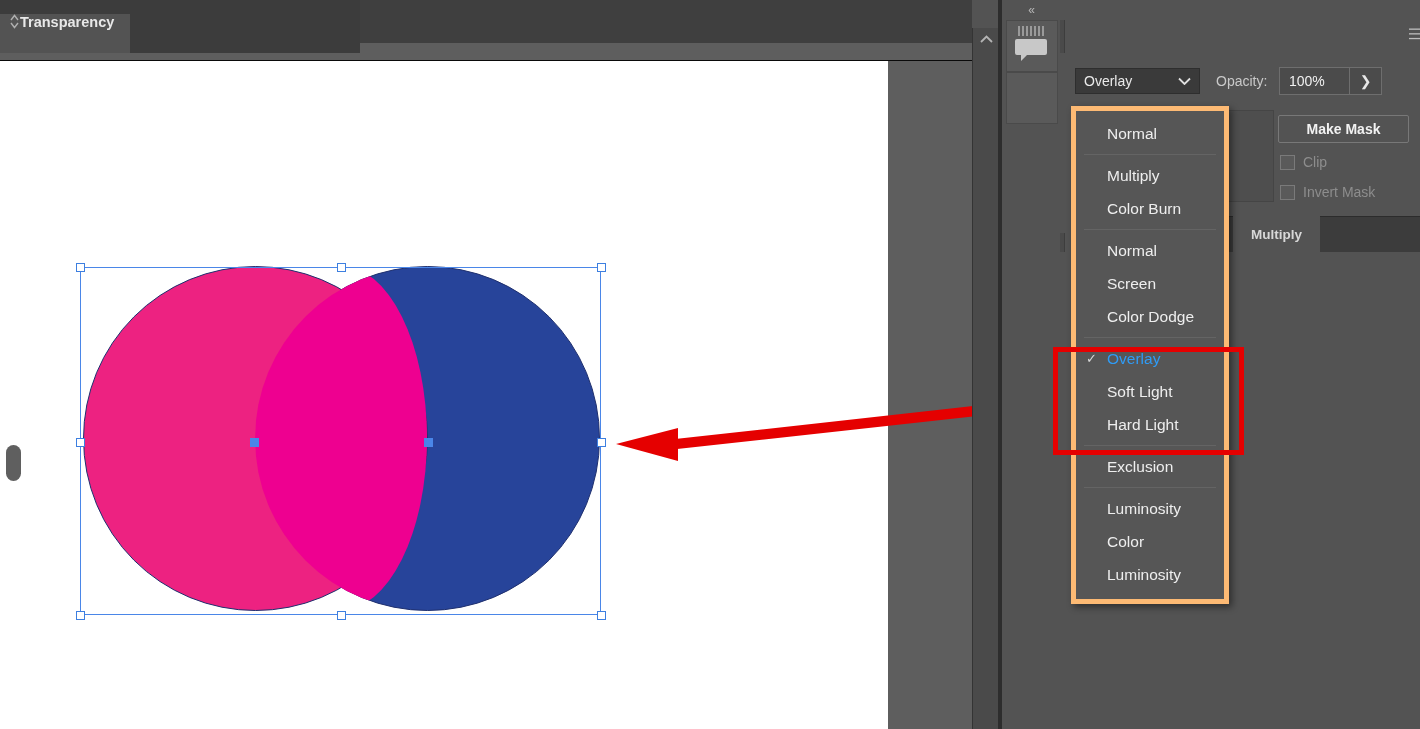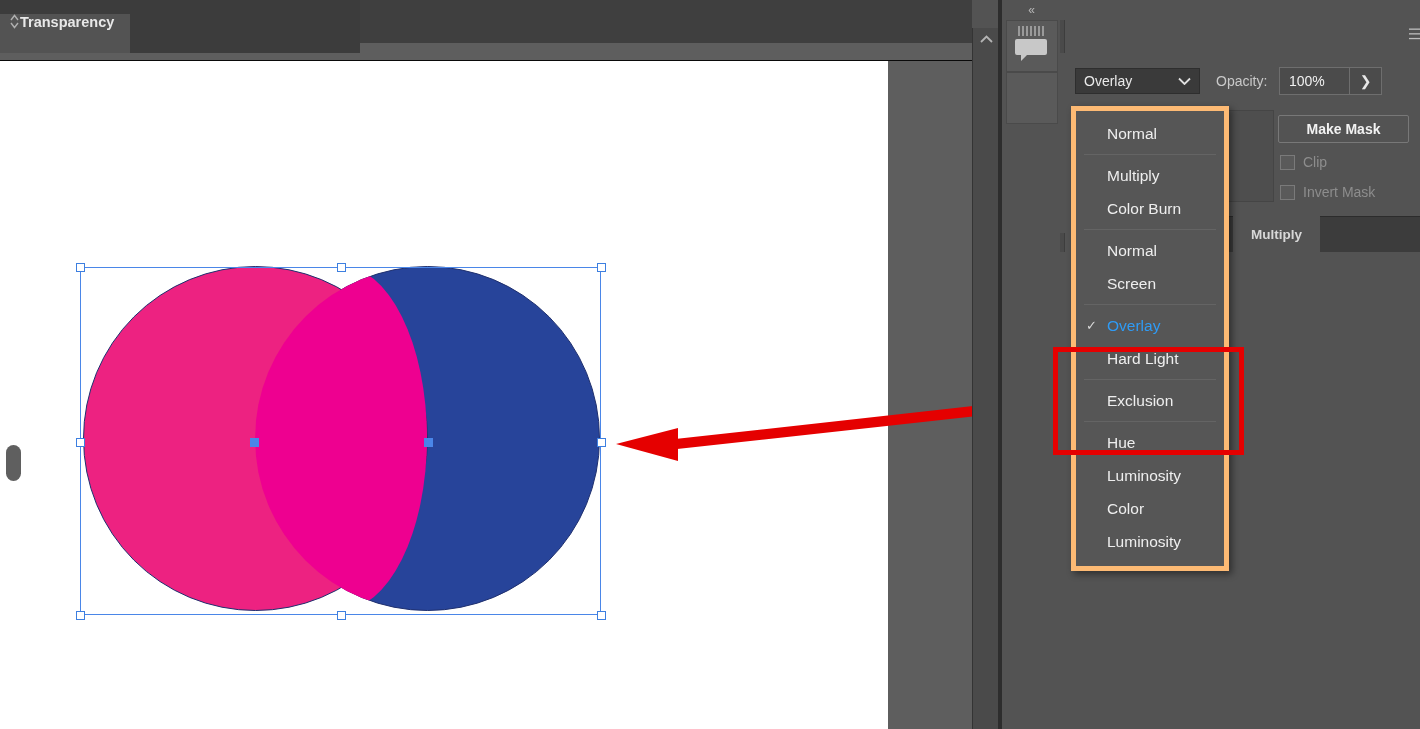--- a/index.html
+++ b/index.html
@@ -348,37 +348,40 @@
       <div class="menu-item">
         <span>Color Burn</span>
       </div>
       <div class="menu-sep"></div>
       <div class="menu-item">
         <span>Normal</span>
       </div>
       <div class="menu-item">
         <span>Screen</span>
       </div>
+      <div class="menu-item">
+        <span>Color Dodge</span>
+      </div>
       <div class="menu-sep"></div>
       <div class="menu-item selected">
         <span class="tick">✓</span>
         <span>Overlay</span>
       </div>
       <div class="menu-item">
+        <span>Soft Light</span>
+      </div>
+      <div class="menu-item">
         <span>Hard Light</span>
       </div>
       <div class="menu-sep"></div>
       <div class="menu-item">
         <span>Exclusion</span>
       </div>
       <div class="menu-sep"></div>
       <div class="menu-item">
-        <span>Hue</span>
-      </div>
-      <div class="menu-item">
         <span>Luminosity</span>
       </div>
       <div class="menu-item">
         <span>Color</span>
       </div>
       <div class="menu-item">
         <span>Luminosity</span>
       </div>
     </div>
 

